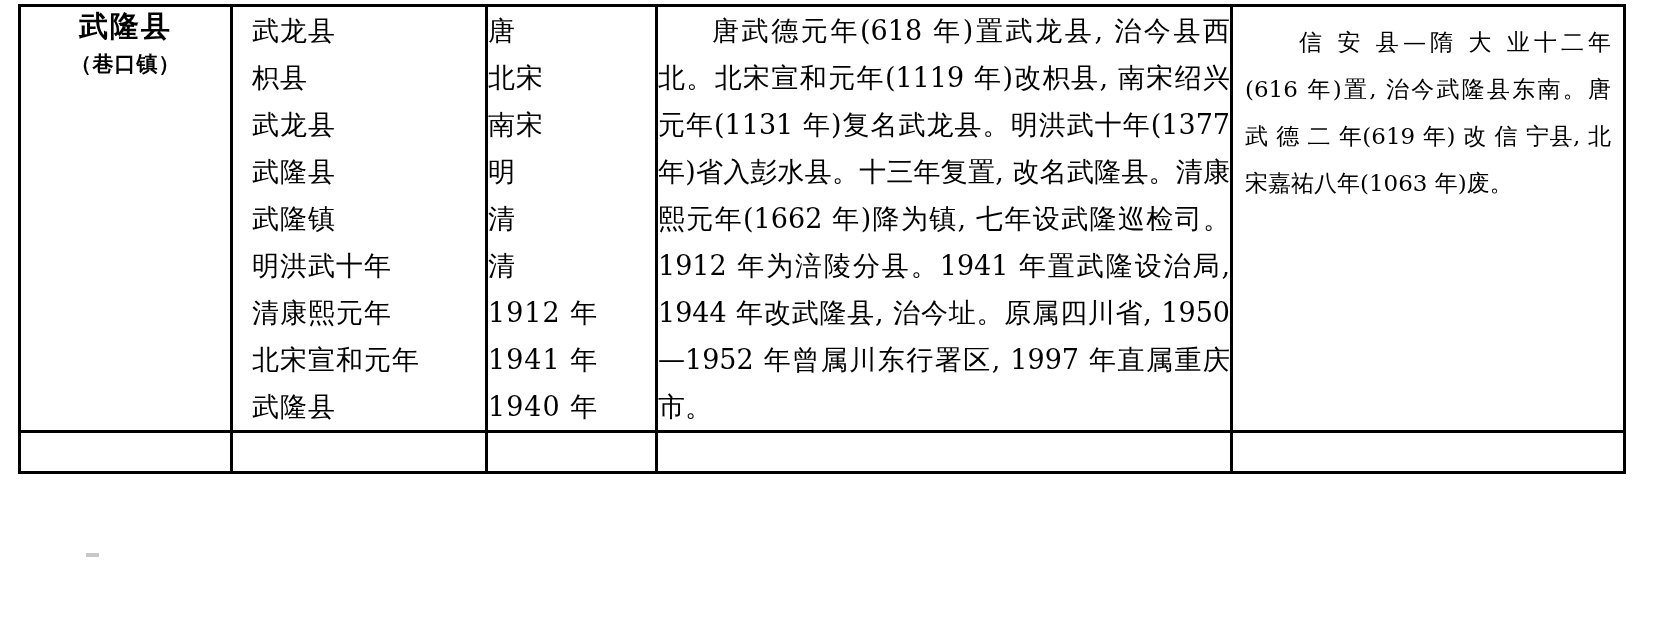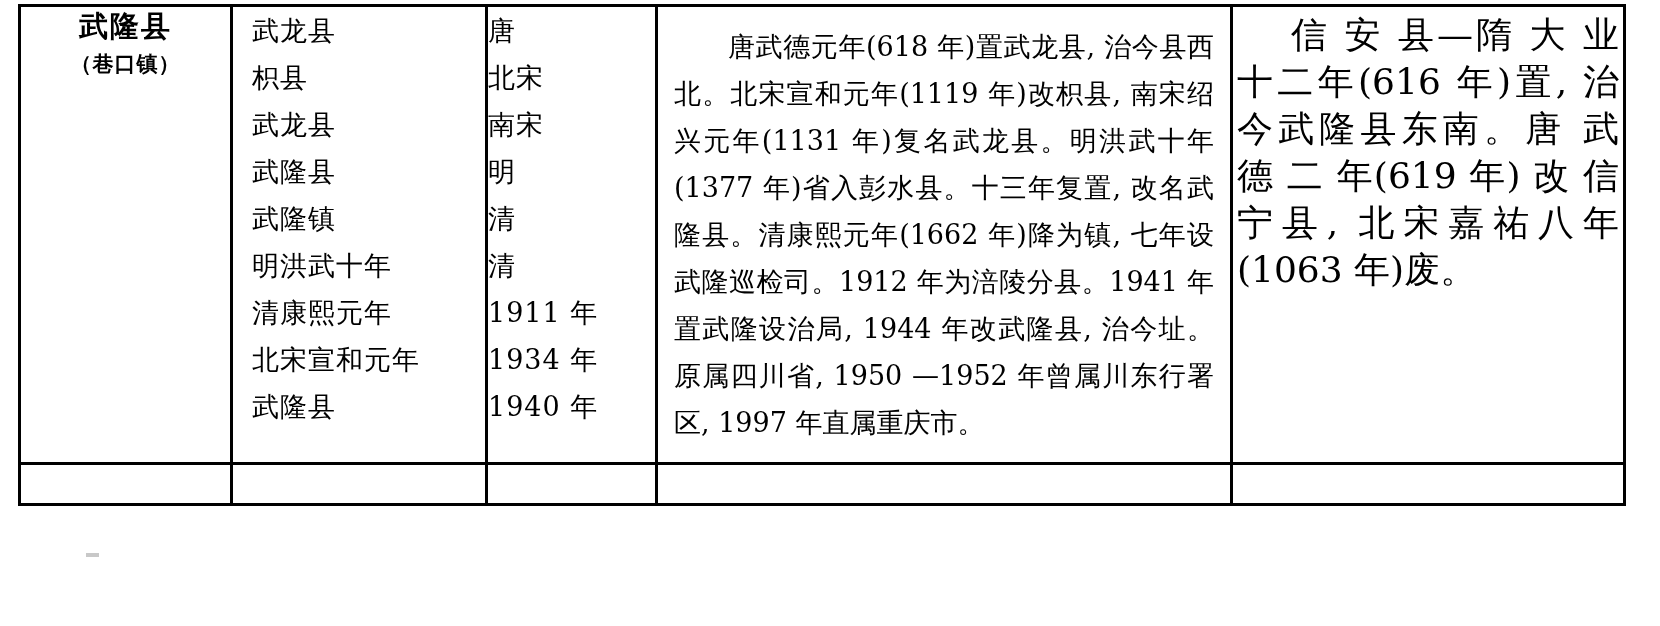--- a/index.html
+++ b/index.html
@@ -88,36 +88,36 @@
     line-height: 47px;
     white-space: nowrap;
     letter-spacing: 1px;
   }
 
   
   .cell-body {
     padding: 28px 12px 18px 14px;
   }
   .cell-body p {
-    margin: 16px;
+    margin: 0;
     font-size: 27px;
     line-height: 47px;
     text-indent: 54px;
     text-align: justify;
     text-justify: inter-ideograph;
     letter-spacing: 0px;
   }
 
   
   .cell-note {
     padding: 28px 14px 18px 14px;
   }
   .cell-note p {
-    margin: 4px;
-    font-size: 36px;
+    margin: 12px;
+    font-size: 23px;
     line-height: 47px;
     text-indent: 54px;
     text-align: justify;
     text-justify: inter-ideograph;
   }
 
   
   .stub td {
     height: 38px;
   }
@@ -167,22 +167,22 @@
             <div class="ln">武隆县</div>
           </td>
 
           <td class="cell-era">
             <div class="ln">唐</div>
             <div class="ln">北宋</div>
             <div class="ln">南宋</div>
             <div class="ln">明</div>
             <div class="ln">清</div>
             <div class="ln">清</div>
-            <div class="ln">1911 年</div>
-            <div class="ln">1934 年</div>
+            <div class="ln">1912 年</div>
+            <div class="ln">1941 年</div>
             <div class="ln">1940 年</div>
           </td>
 
           <td class="cell-body">
             <p>唐武德元年(618 年)置武龙县, 治今县西北。北宋宣和元年(1119 年)改枳县, 南宋绍兴元年(1131 年)复名武龙县。明洪武十年(1377 年)省入彭水县。十三年复置, 改名武隆县。清康熙元年(1662 年)降为镇, 七年设武隆巡检司。1912 年为涪陵分县。1941 年置武隆设治局, 1944 年改武隆县, 治今址。原属四川省, 1950 —1952 年曾属川东行署区, 1997 年直属重庆市。</p>
           </td>
 
           <td class="cell-note">
             <p>信 安 县—隋 大 业十二年(616 年)置, 治今武隆县东南。唐 武 德 二 年(619 年) 改 信 宁县, 北宋嘉祐八年(1063 年)废。</p>
           </td>

